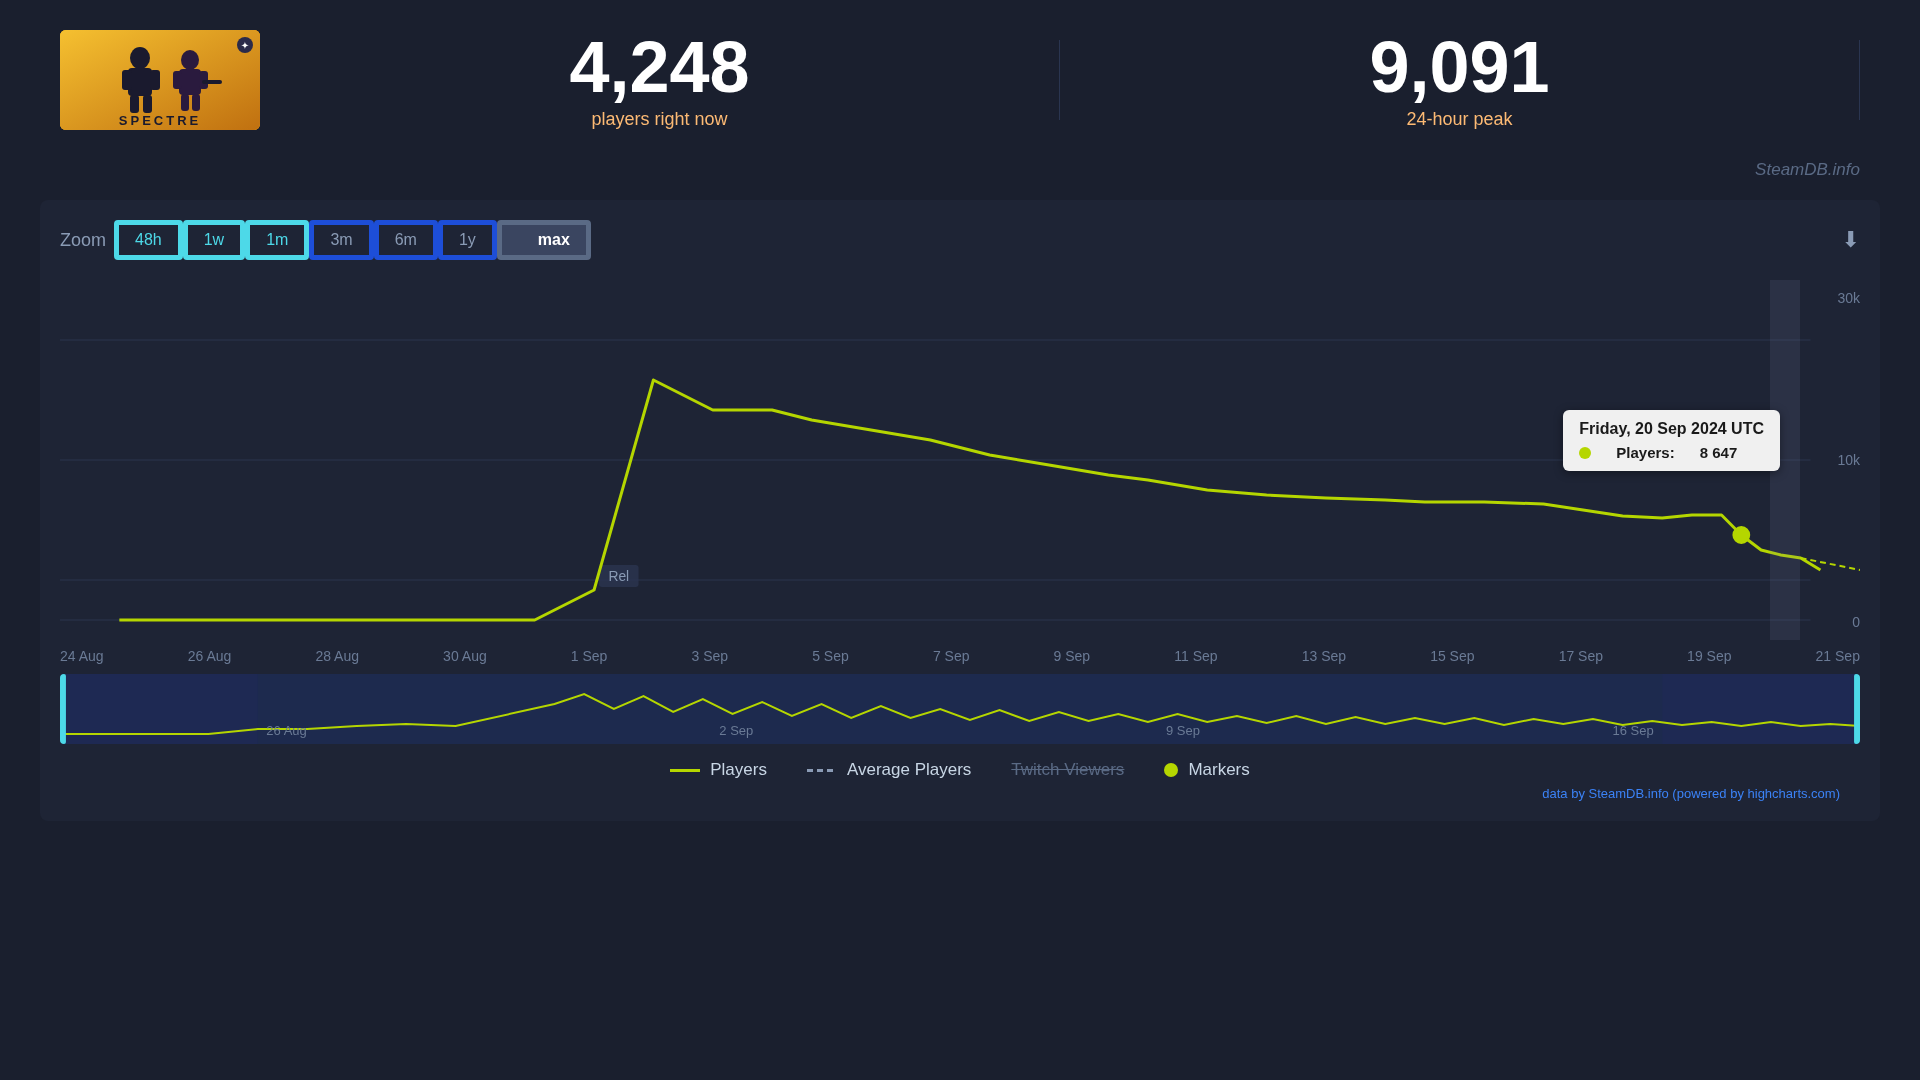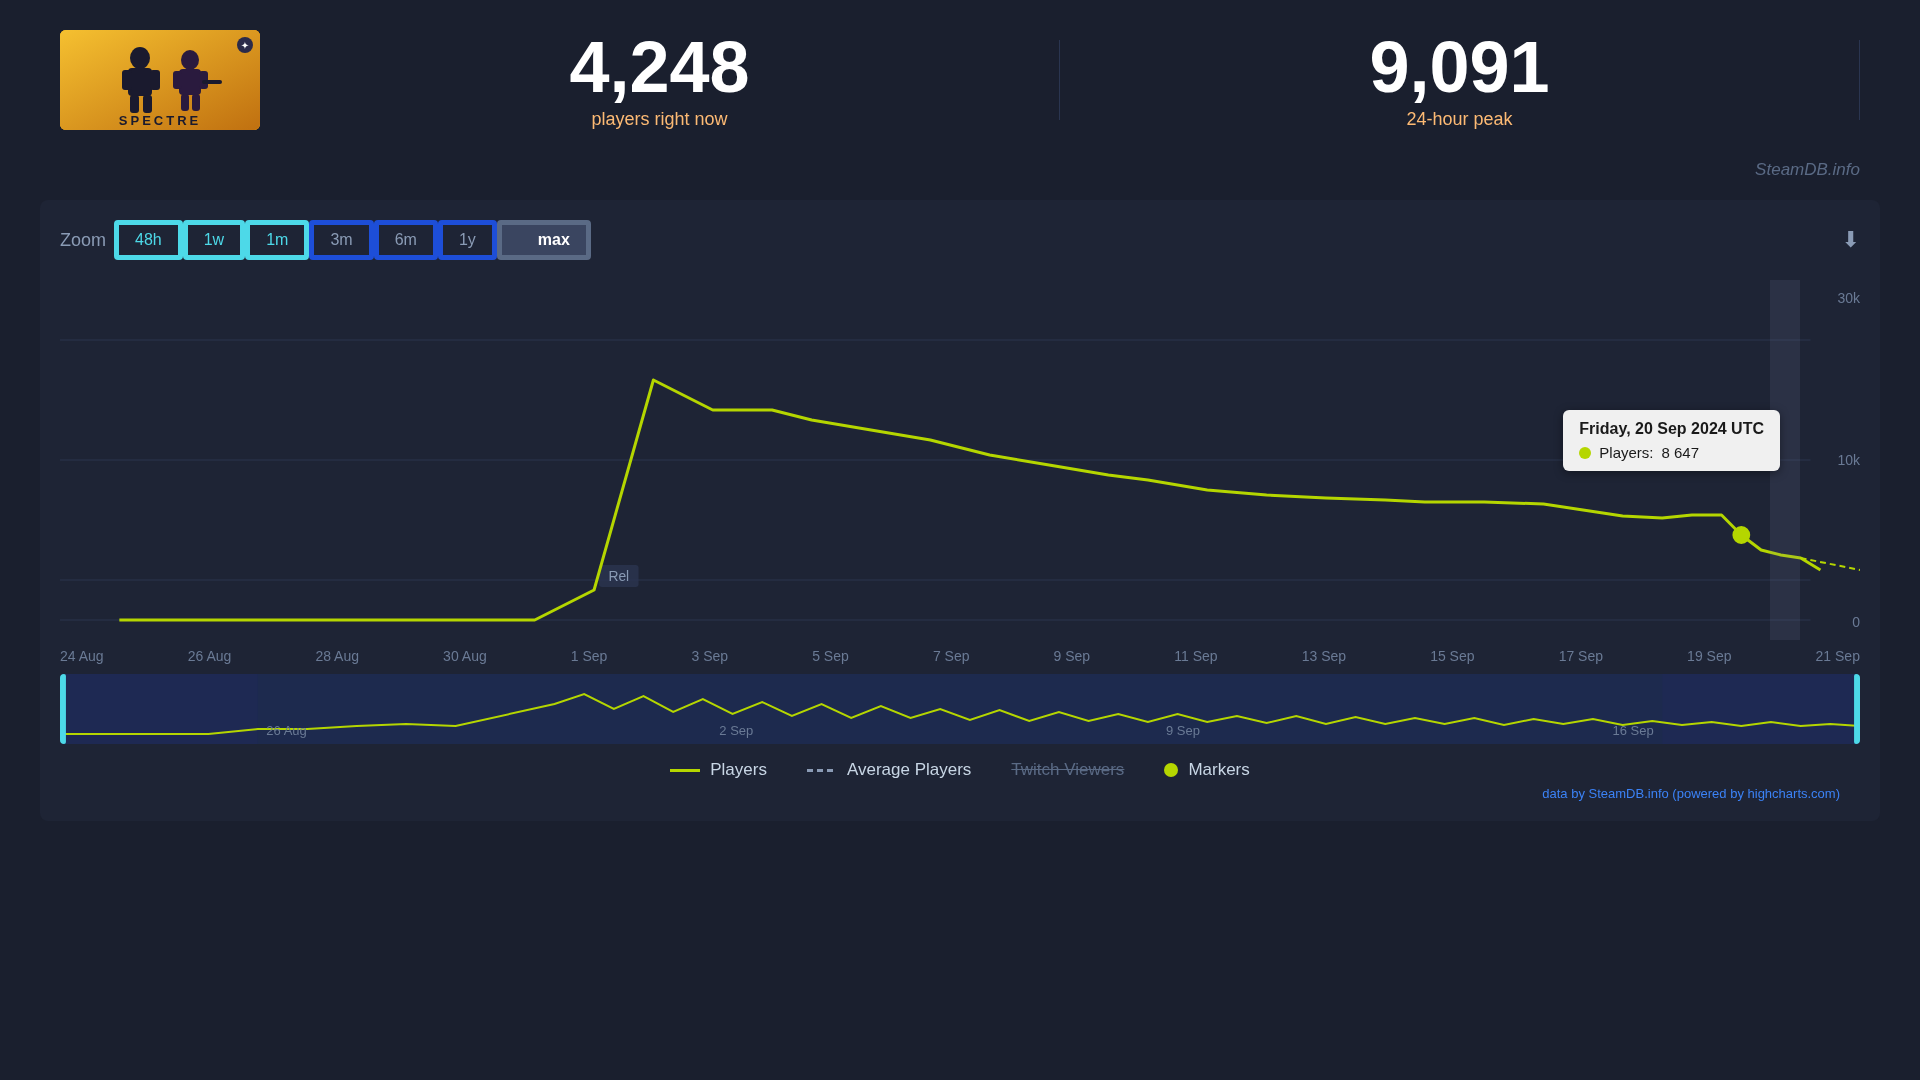--- a/index.html
+++ b/index.html
@@ -148,22 +148,22 @@
 
     .tooltip-title {
       font-weight: bold;
       margin-bottom: 6px;
       font-size: 16px;
     }
 
     .tooltip-players {
       display: flex;
       align-items: center;
-      gap: 8px;
-      font-weight: normal;
+      gap: 25px;
+      font-weight: bold;
       font-size: 15px;
     }
 
     .tooltip-dot {
       width: 12px;
       height: 12px;
       border-radius: 50%;
       background: #b5d600;
       flex-shrink: 0;
     }

